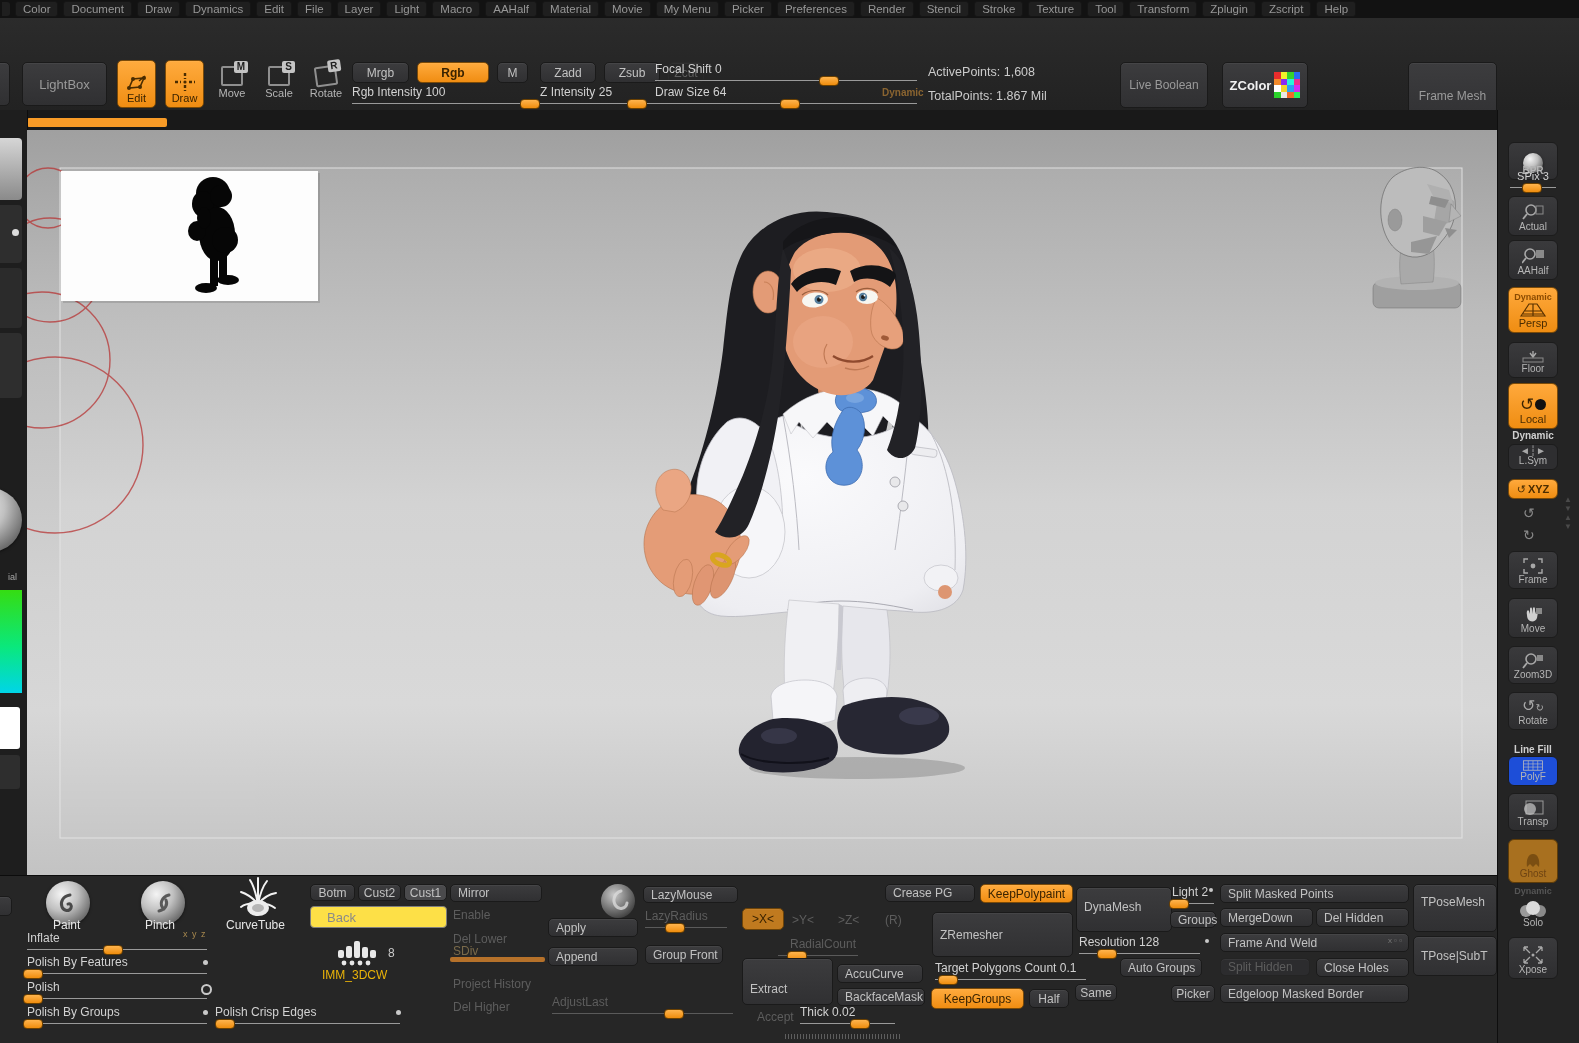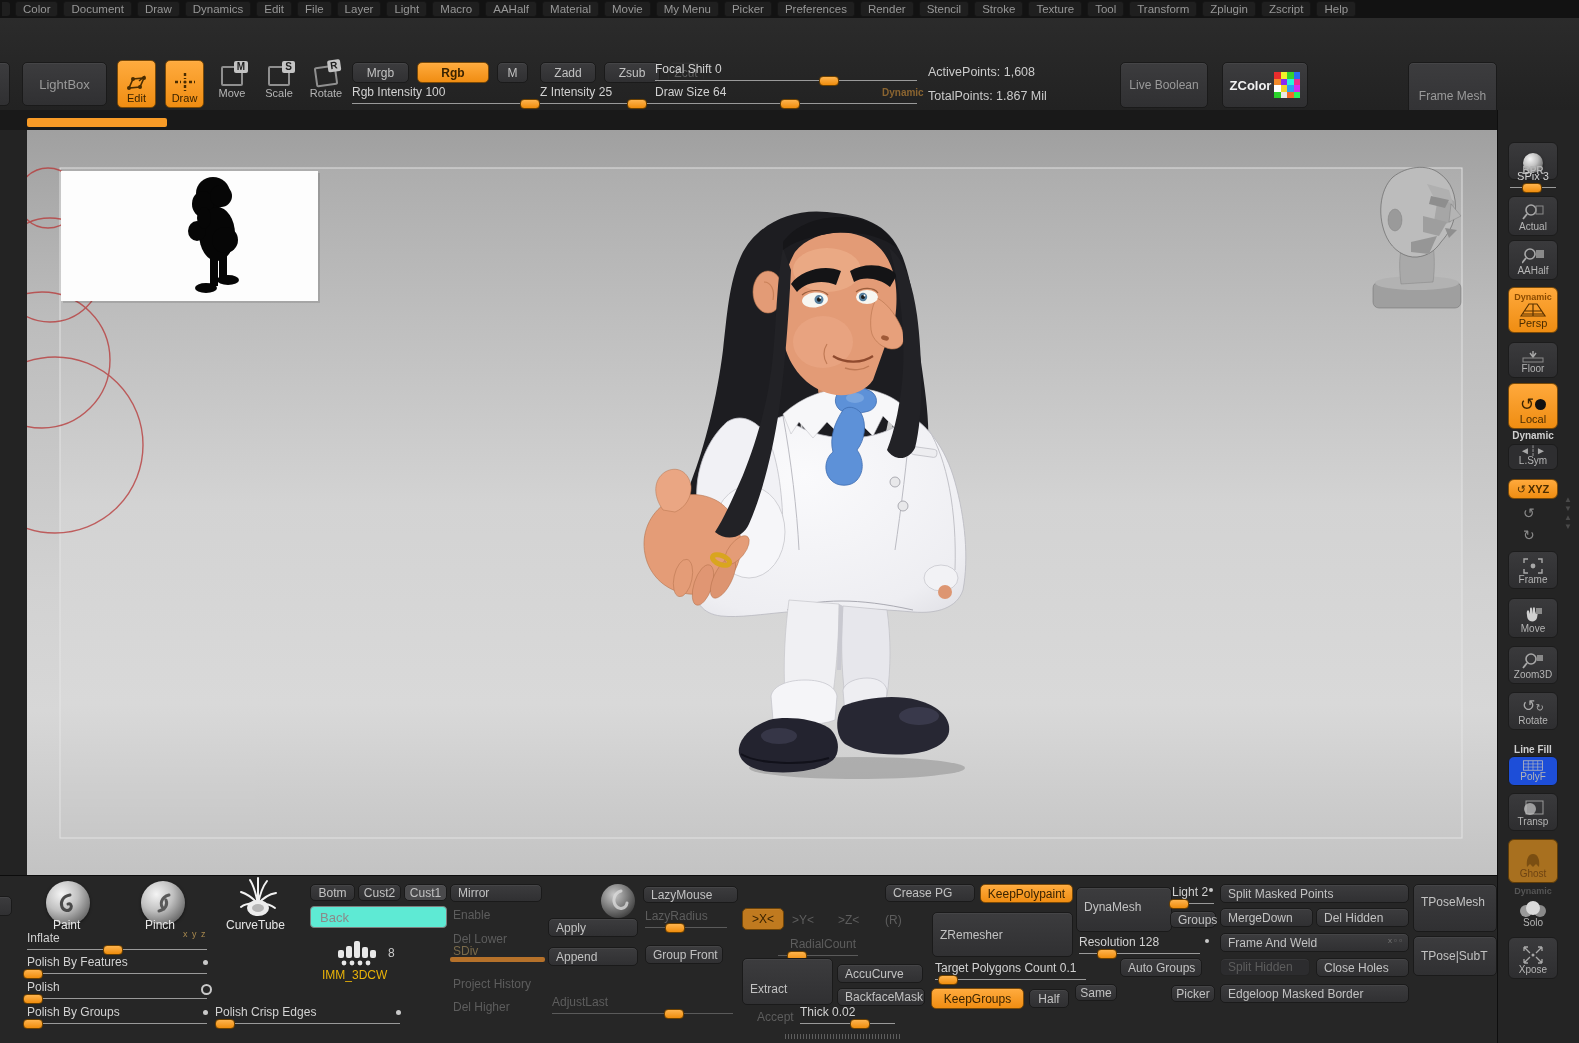--- a/index.html
+++ b/index.html
@@ -39,22 +39,22 @@
          padding:3px 0;box-sizing:border-box;}
   .rsbtn.orange{background:linear-gradient(#ffa93c,#ef8d12);color:#4a2c00;border-color:#7a4a08;}
   .rsbtn.ghostdim{background:#a8701f;color:#6e4413;border-color:#5e3c08;}
   .rslabel{position:absolute;left:1508px;width:50px;text-align:center;font-size:10px;font-weight:bold;color:#cfcfcf;}
   
   .tool{position:absolute;width:40px;text-align:center;color:#b5b5b5;font-size:11px;}
   .tool .ico{width:18px;height:16px;border:2px solid #8f8f8f;border-radius:2px;margin:0 auto 1px;position:relative;}
   .tool .ico b{position:absolute;right:-7px;top:-7px;background:#c4c4c4;color:#1e1e1e;
                font-size:10px;font-weight:bold;padding:0 3px;border-radius:2px;line-height:12px;}
   .dotted{position:absolute;height:5px;background:repeating-linear-gradient(90deg,#5e5e5e 0 1px,transparent 1px 3px);}
-  input.field{position:absolute;background:#5eead4;border:1px solid #7e7e7e;border-radius:4px;
-              color:#777;font-size:13px;padding:2px 9px;box-sizing:border-box;font-family:"Liberation Sans",sans-serif;}
+  input.field{position:absolute;background:#fde047;border:1px solid #7e7e7e;border-radius:4px;
+              color:#777;font-size:13px;padding:2px 16px;box-sizing:border-box;font-family:"Liberation Sans",sans-serif;}
   input.field::placeholder{color:#8a8a8a;}
 </style>
 </head>
 <body>
 
 <div id="app">
 
   <div class="menubar">
     <span class="menu-partial"></span>
     <span class="menu-item">Color</span>
@@ -201,20 +201,33 @@
         <rect x="20" y="20" width="6" height="6" fill="#2af25e"></rect>
     </svg>
   </div>
   <div class="btn" style="left:1408px;top:62px;width:89px;height:68px;">
     <span style="color:#9a9a9a;">Frame Mesh</span>
   </div>
 
   <div class="abs" style="left:0;top:110px;width:1497px;height:20px;background:#191919;"></div>
   <div class="abs" style="left:27px;top:118px;width:140px;height:9px;background:#f89b27;border-radius:2px;"></div>
 
+  <div class="abs" style="left:0;top:110px;width:27px;height:933px;background:#1e1e1e;border-right:1px solid #0d0d0d;">
+    <div class="abs" style="left:0;top:28px;width:22px;height:62px;border-radius:0 4px 4px 0;background:linear-gradient(#d6d6d6,#8a8a8a);"></div>
+    <div class="abs" style="left:0;top:95px;width:22px;height:58px;border-radius:0 4px 4px 0;background:#2e2e2e;">
+      <div class="abs" style="left:12px;top:24px;width:7px;height:7px;border-radius:50%;background:#dcdcdc;"></div>
+    </div>
+    <div class="abs" style="left:0;top:158px;width:22px;height:60px;border-radius:0 4px 4px 0;background:#2b2b2b;"></div>
+    <div class="abs" style="left:0;top:223px;width:22px;height:65px;border-radius:0 4px 4px 0;background:#2e2e2e;"></div>
+    <div class="abs sphere" style="left:-42px;top:378px;width:64px;height:64px;"></div>
+    <div class="txt" style="left:8px;top:462px;font-size:9px;color:#a8a8a8;">ial</div>
+    <div class="abs" style="left:0;top:480px;width:22px;height:103px;background:linear-gradient(180deg,#35dd12 0%,#0ae87c 55%,#00d5e8 100%);"></div>
+    <div class="abs" style="left:0;top:597px;width:20px;height:42px;background:#ffffff;border-radius:0 3px 3px 0;"></div>
+    <div class="abs" style="left:0;top:645px;width:20px;height:34px;background:#2e2e2e;border-radius:0 3px 3px 0;"></div>
+  </div>
 
   <div class="abs" style="left:27px;top:130px;width:1470px;height:745px;background:linear-gradient(180deg,#a0a0a0 0%,#bcbcbc 25%,#d2d2d2 62%,#d7d7d7 78%,#c3c3c3 100%);border-bottom:3px solid #161616;">
     <svg width="1470" height="745" viewBox="0 0 1470 745" style="position:absolute;left:0;top:0;">
       <defs>
         <linearGradient id="docG" x1="0" y1="0" x2="0" y2="1">
           <stop offset="0" stop-color="#aeaeae"></stop>
             <stop offset="0.5" stop-color="#d4d4d4"></stop>
           <stop offset="0.8" stop-color="#dadada"></stop>
             <stop offset="1" stop-color="#c8c8c8"></stop>
         </linearGradient>

